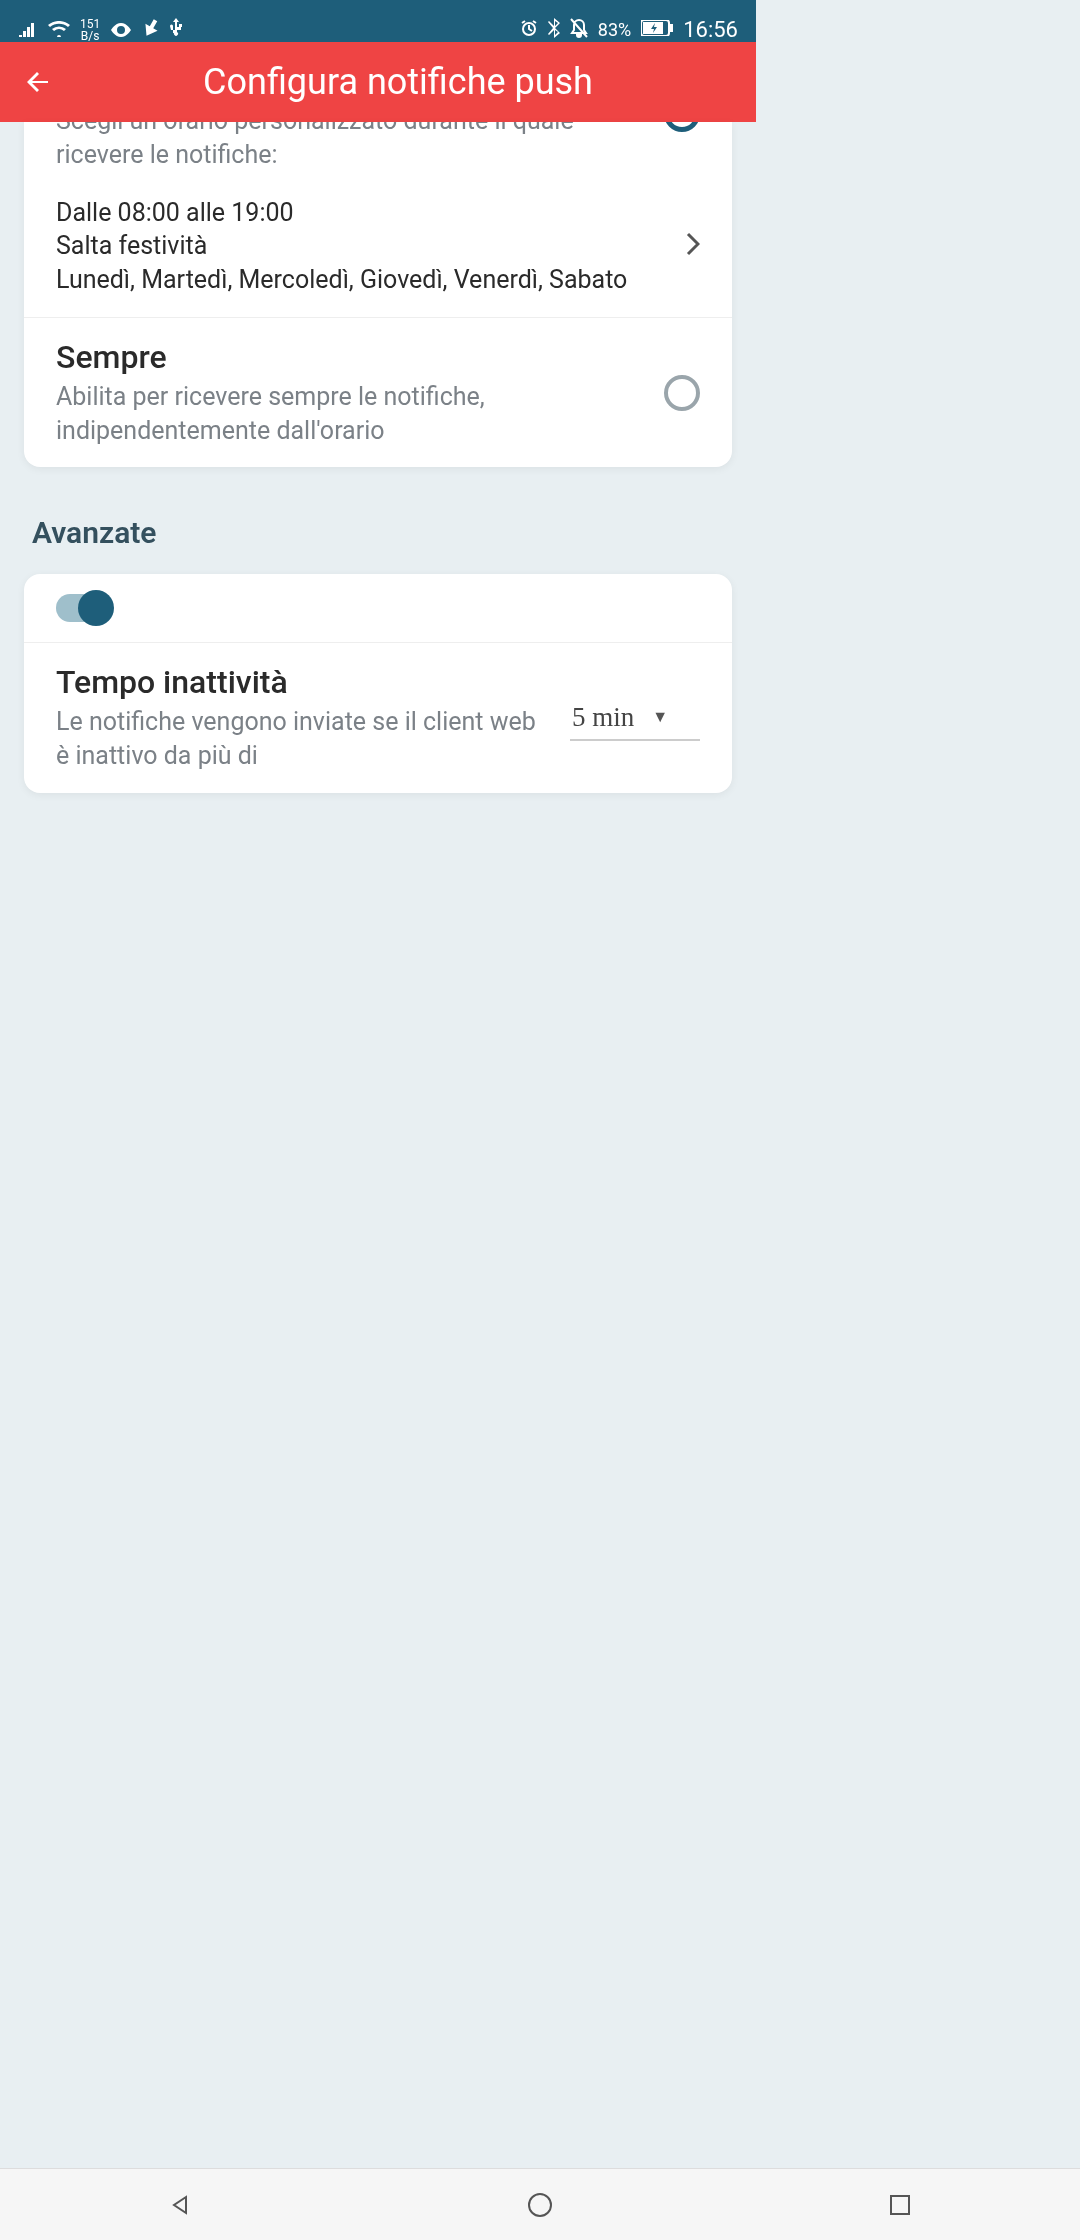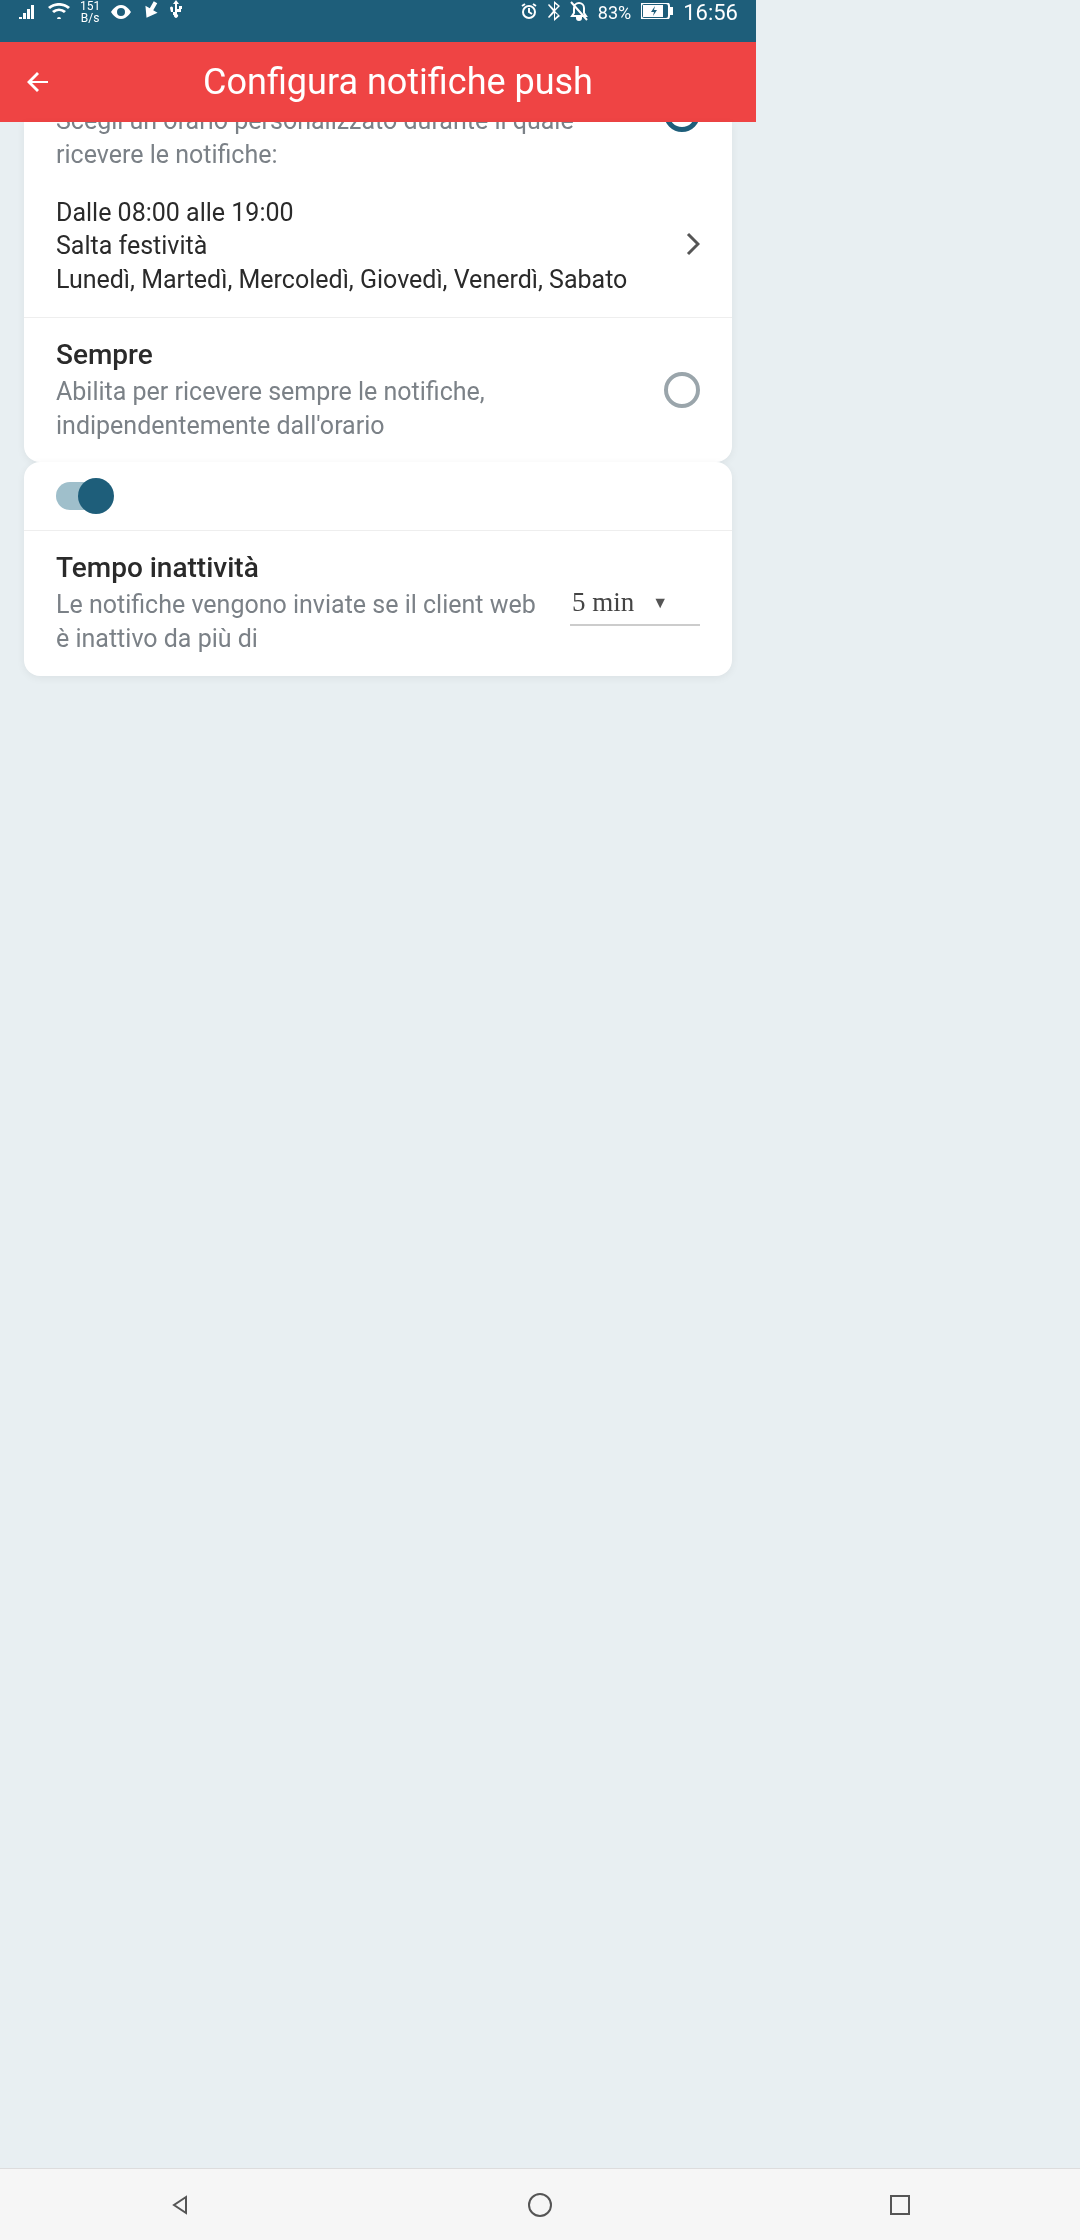--- a/index.html
+++ b/index.html
@@ -3,21 +3,21 @@
 <meta charset="utf-8">
 <style>
   * { box-sizing: border-box; margin: 0; padding: 0; }
   html, body { width: 756px; height: 1568px; font-family: -apple-system, BlinkMacSystemFont, "Segoe UI", Roboto, sans-serif; background: #e8eff2; overflow: hidden; }
   
   .status-bar {
     height: 42px;
     background: #1e5e7a;
     color: #fff;
     display: flex;
-    align-items: flex-start;
+    align-items: flex-end;
     justify-content: space-between;
     padding: 0 18px;
     font-size: 18px;
   }
   .status-left, .status-right { display: flex; align-items: center; gap: 10px; }
   .status-speed { display: flex; flex-direction: column; align-items: center; line-height: 1; font-size: 12px; }
   
   .header {
     height: 80px;
     background: #ef4444;
@@ -42,21 +42,21 @@
   
   .row {
     display: flex;
     align-items: center;
     padding: 20px 32px;
     gap: 20px;
     border-top: 1px solid #eee;
   }
   .row:first-child { border-top: none; }
   .row .text { flex: 1; }
-  .row .title { font-size: 28px; color: #2a2a2a; font-weight: 500; margin-bottom: 4px; }
+  .row .title { font-size: 32px; color: #2a2a2a; font-weight: 500; margin-bottom: 4px; }
   .row .sub { font-size: 25px; color: #7b8187; line-height: 1.35; }
   .row .sub.dark { color: #2a2a2a; }
   
   .radio {
     width: 36px; height: 36px; border-radius: 50%;
     border: 4px solid #9aa5ab; flex-shrink:0;
     display:flex; align-items:center; justify-content:center;
   }
   .radio.selected { border-color: #1e5e7a; border-width: 5px;}
   .radio.selected::after { content:""; width:16px; height:16px; border-radius:50%; background:#1e5e7a; }
@@ -192,20 +192,21 @@
     </div>
     <div class="row">
       <div class="text">
         <div class="title">Sempre</div>
         <div class="sub">Abilita per ricevere sempre le notifiche, indipendentemente dall'orario</div>
       </div>
       <div class="radio"></div>
     </div>
   </div>
 
+  <div class="section-label">Avanzate</div>
 
   <div class="card">
     <div class="row">
       <div class="switch"></div>
     </div>
     <div class="row">
       <div class="text">
         <div class="title">Tempo inattività</div>
         <div class="sub">Le notifiche vengono inviate se il client web è inattivo da più di</div>
       </div>

